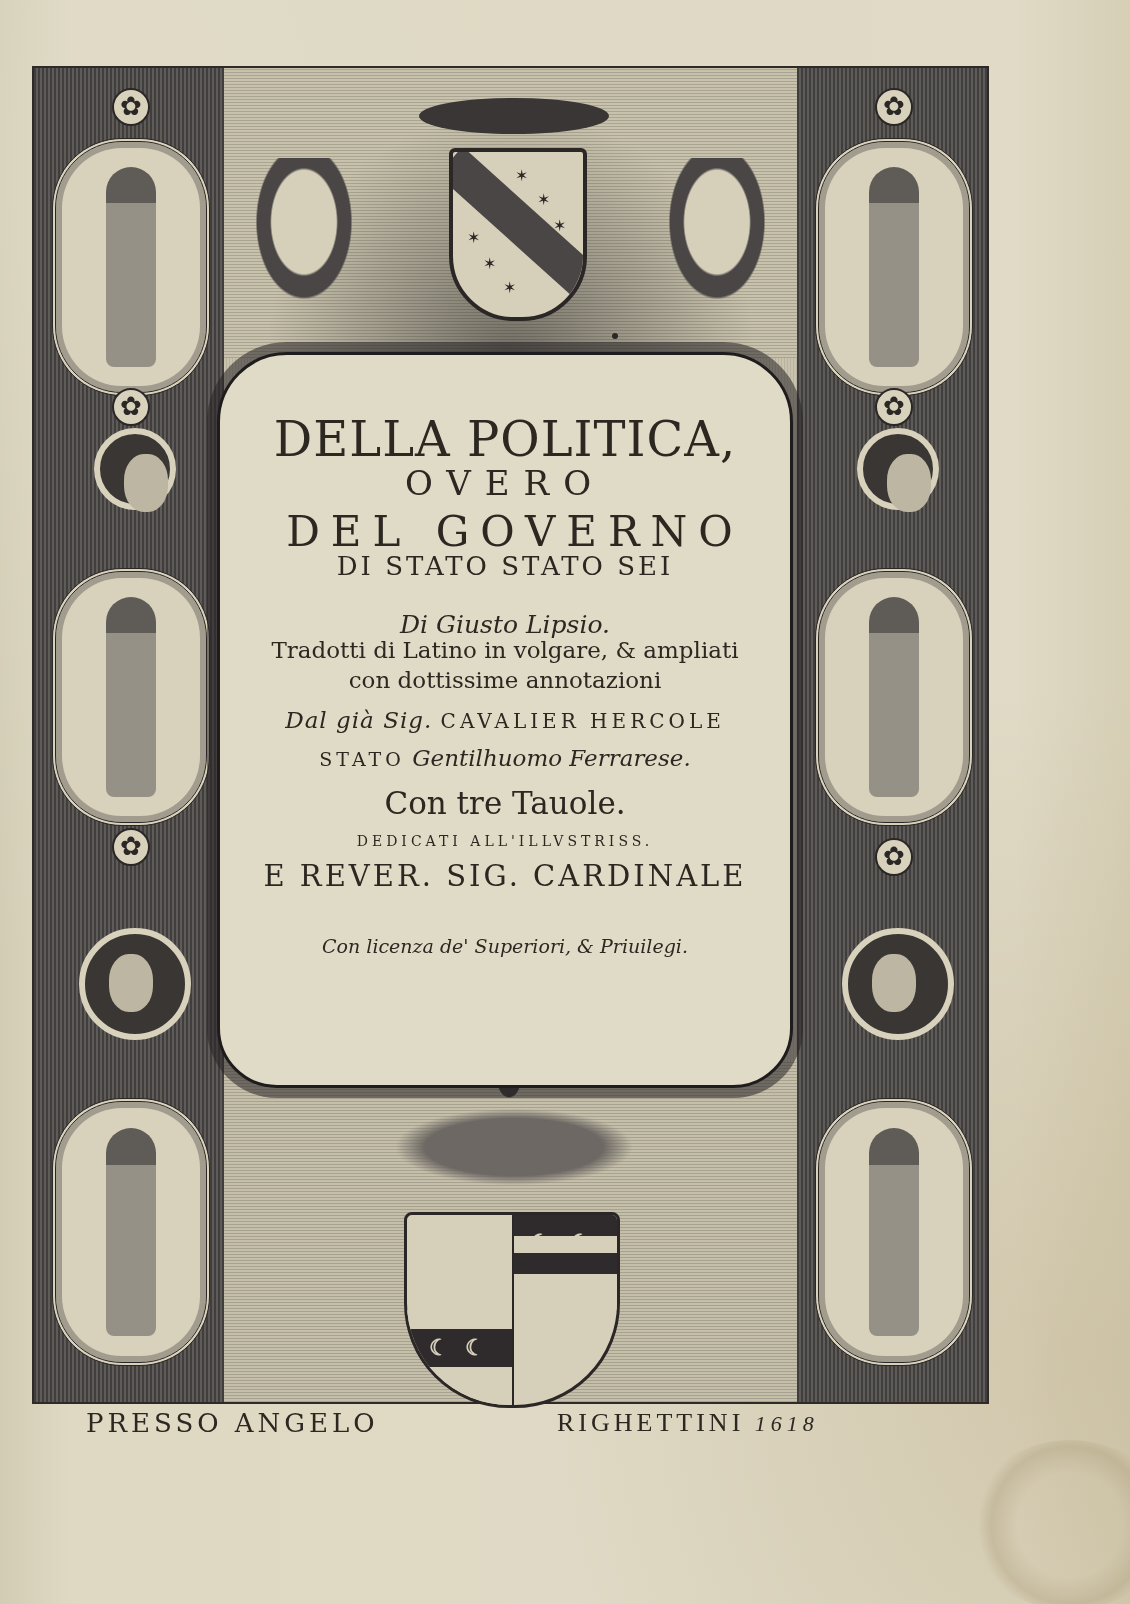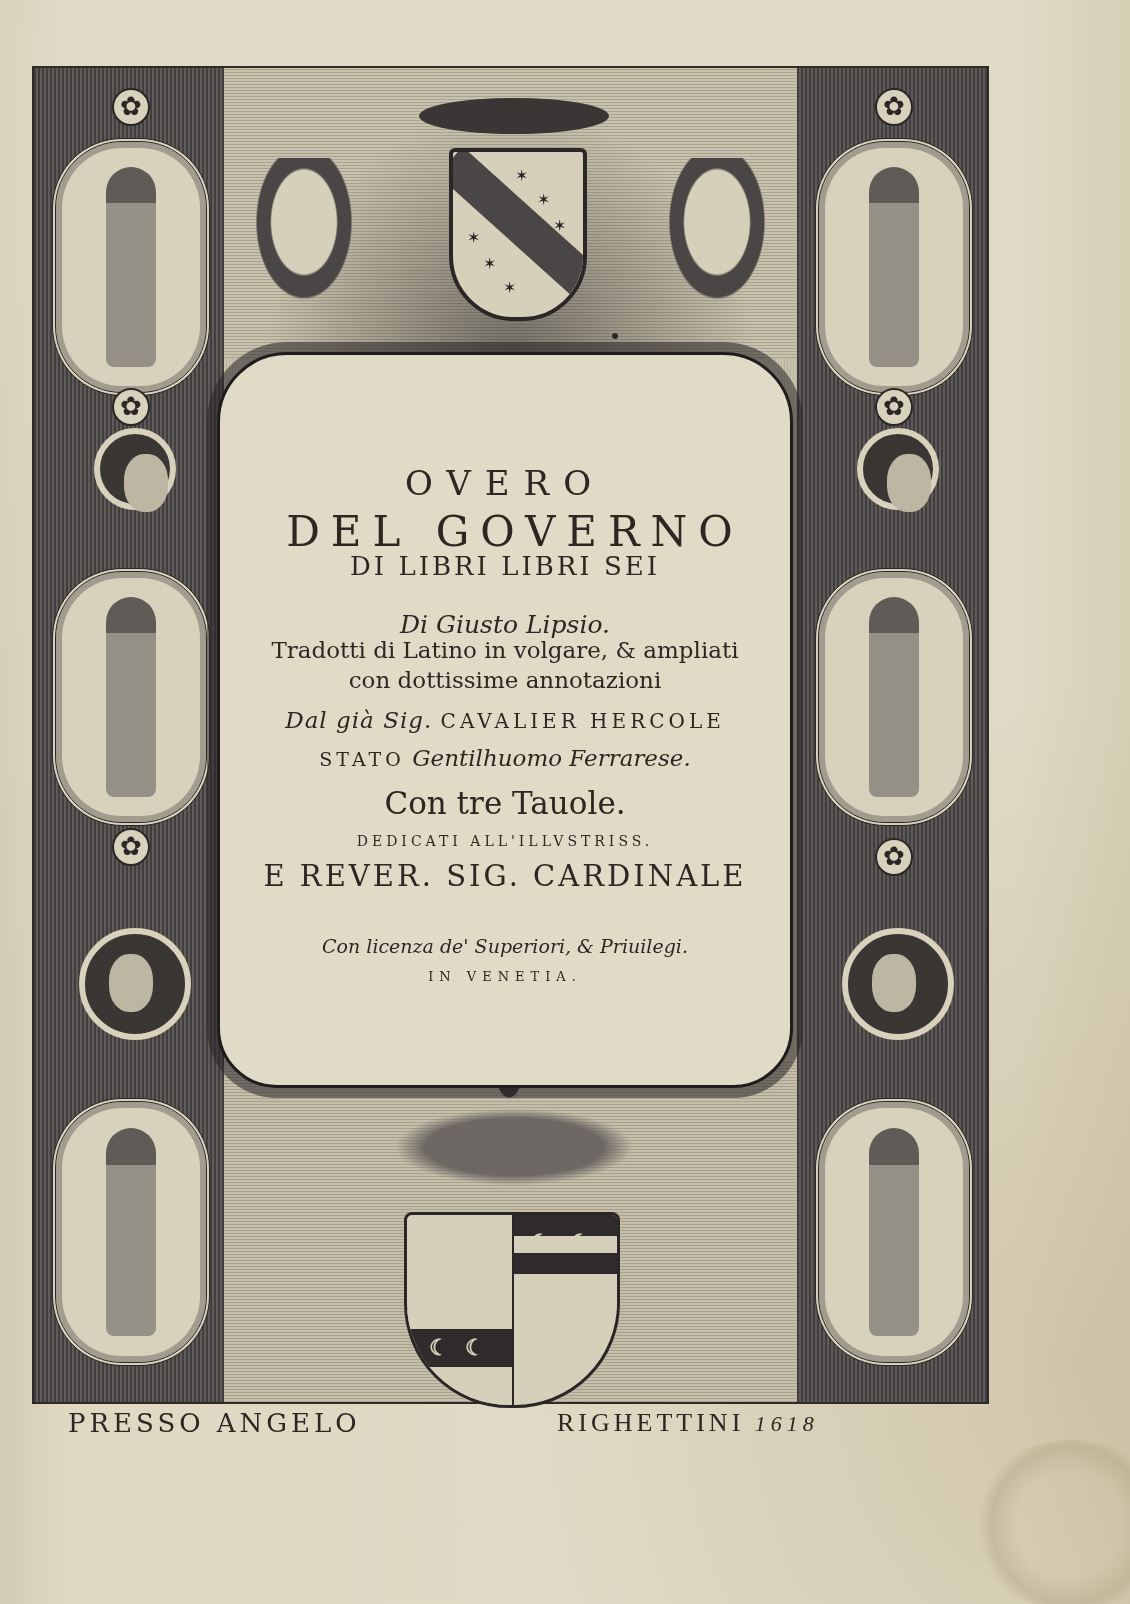--- a/index.html
+++ b/index.html
@@ -136,21 +136,21 @@
   .ded1 { top:478px; font-size:14px; letter-spacing:4px; }
   .ded2 { top:504px; font-size:29px; letter-spacing:3px; }
   .ded3 { top:546px; font-size:22px; letter-spacing:8px; }
   .lic { top:580px; font-size:19px; font-style:italic; }
   .place { top:614px; font-size:13px; letter-spacing:6px; }
   .dot { position:absolute; left:392px; top:-22px; width:6px; height:6px; border-radius:50%; background:#2b2726; }
   .imprint {
     position:absolute; left:32px; top:1402px; width:953px; height:40px;
     font-size:26px; letter-spacing:4px; color:#2c2721; white-space:nowrap;
   }
-  .imprint .left { position:absolute; left:36px; top:6px; }
+  .imprint .left { position:absolute; left:54px; top:6px; }
   .imprint .right { position:absolute; left:525px; top:6px;font-family:Liberation Serif, serif; }
   .imprint .year { font-style:italic; font-size:22px; letter-spacing:5px; }
   .stain {
     position:absolute; right:-40px; top:1440px; width:200px; height:170px;
     border-radius:50%; background: radial-gradient(circle, rgba(200,185,150,0.0) 40%, rgba(170,155,120,0.35) 60%, transparent 70%);
   }
 </style>
 </head>
 <body>
 
@@ -218,39 +218,39 @@
         <span class="moon" style="left:22px;top:24px">☾</span>
         <span class="moon" style="left:58px;top:24px">☾</span>
       </div>
       <div class="q q4"></div>
       <div class="divider-v"></div>
     </div>
   </div>
 
   <div class="cartouche">
     <div class="dot"></div>
+    <div class="t title1">DELLA POLITICA,</div>
     <div class="t title2">OVERO</div>
     <div class="t title3">DEL GOVERNO</div>
-    <div class="t title4">DI LIBRI LIBRI SEI</div>
+    <div class="t title4">DI STATO STATO SEI</div>
     <div class="t author">Di Giusto Lipsio.</div>
     <div class="t transl1">Tradotti di Latino in volgare, &amp; ampliati</div>
     <div class="t by1">
       <span>Dal già Sig.</span>
       <span class="sc">CAVALIER HERCOLE</span>
     </div>
     <div class="t transl2">con dottissime annotazioni</div>
     <div class="t by2">
       <span class="sc">STATO</span>
       <span>Gentilhuomo Ferrarese.</span>
     </div>
     <div class="t tables">Con tre Tauole.</div>
     <div class="t ded1">DEDICATI ALL'ILLVSTRISS.</div>
     <div class="t ded2">E REVER. SIG. CARDINALE</div>
     <div class="t lic">Con licenza de' Superiori, &amp; Priuilegi.</div>
-    <div class="t place">IN VENETIA.</div>
   </div>
 </div>
 
 <div class="imprint">
   <span class="left">PRESSO ANGELO</span>
   <span class="right">
     <span>RIGHETTINI</span>
     <span class="year">1618</span>
   </span>
 </div>

